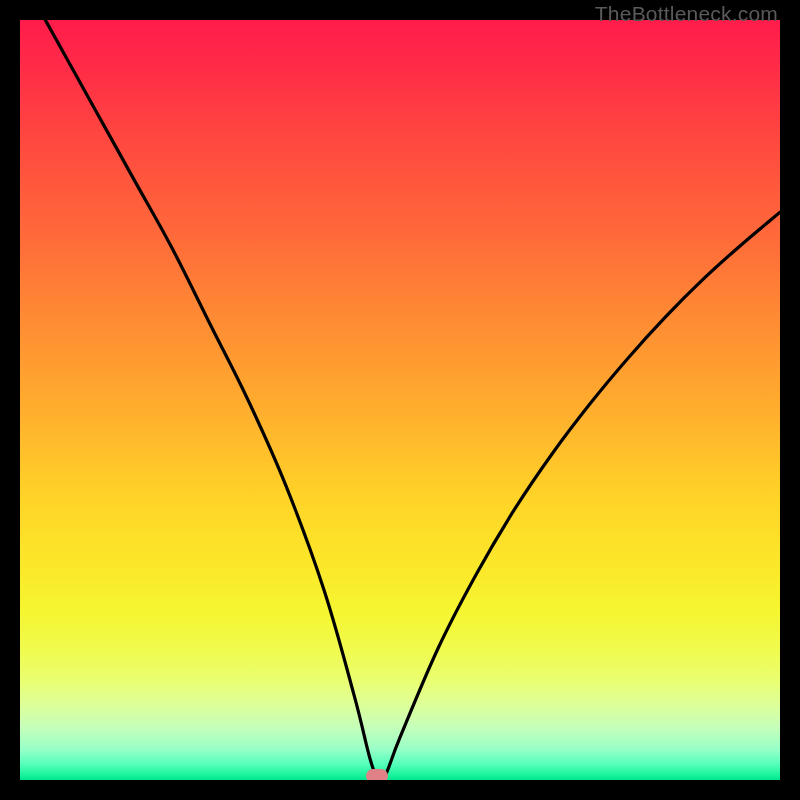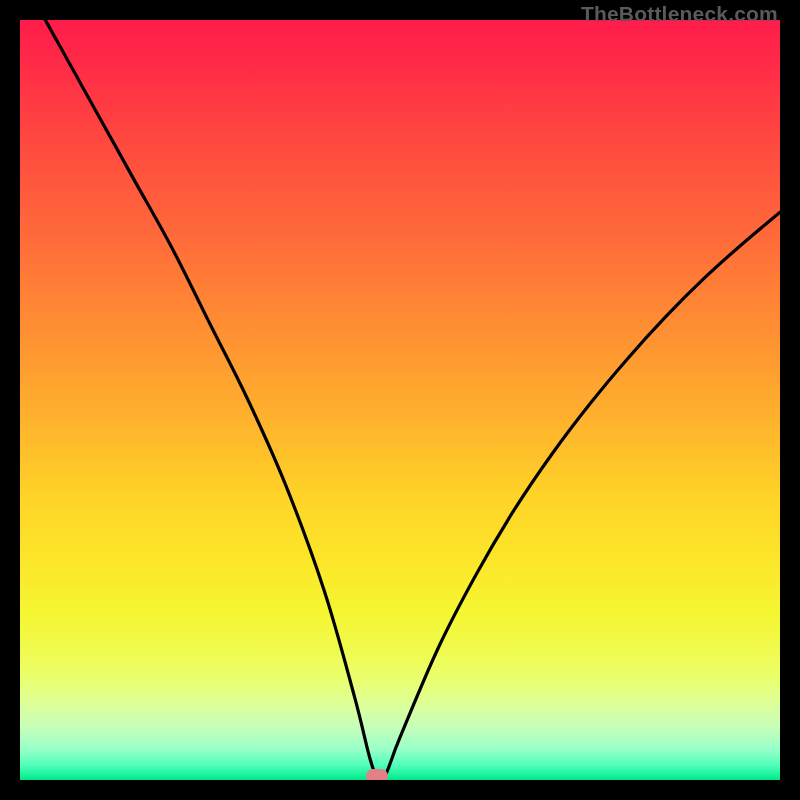--- a/index.html
+++ b/index.html
@@ -44,21 +44,21 @@
       #52ffba 98%,
       #1bf39d 99.3%,
       #00e58c 100%);
   }
   .watermark {
     position: absolute;
     top: 2px;
     right: 22px;
     font-family: Arial, Helvetica, sans-serif;
     font-size: 21px;
-    font-weight: 700;
+    font-weight: 400;
     color: #5a5a5a;
     letter-spacing: 0.2px;
     user-select: none;
   }
   .curve-svg {
     position: absolute;
     inset: 0;
   }
   .curve-path {
     fill: none;

